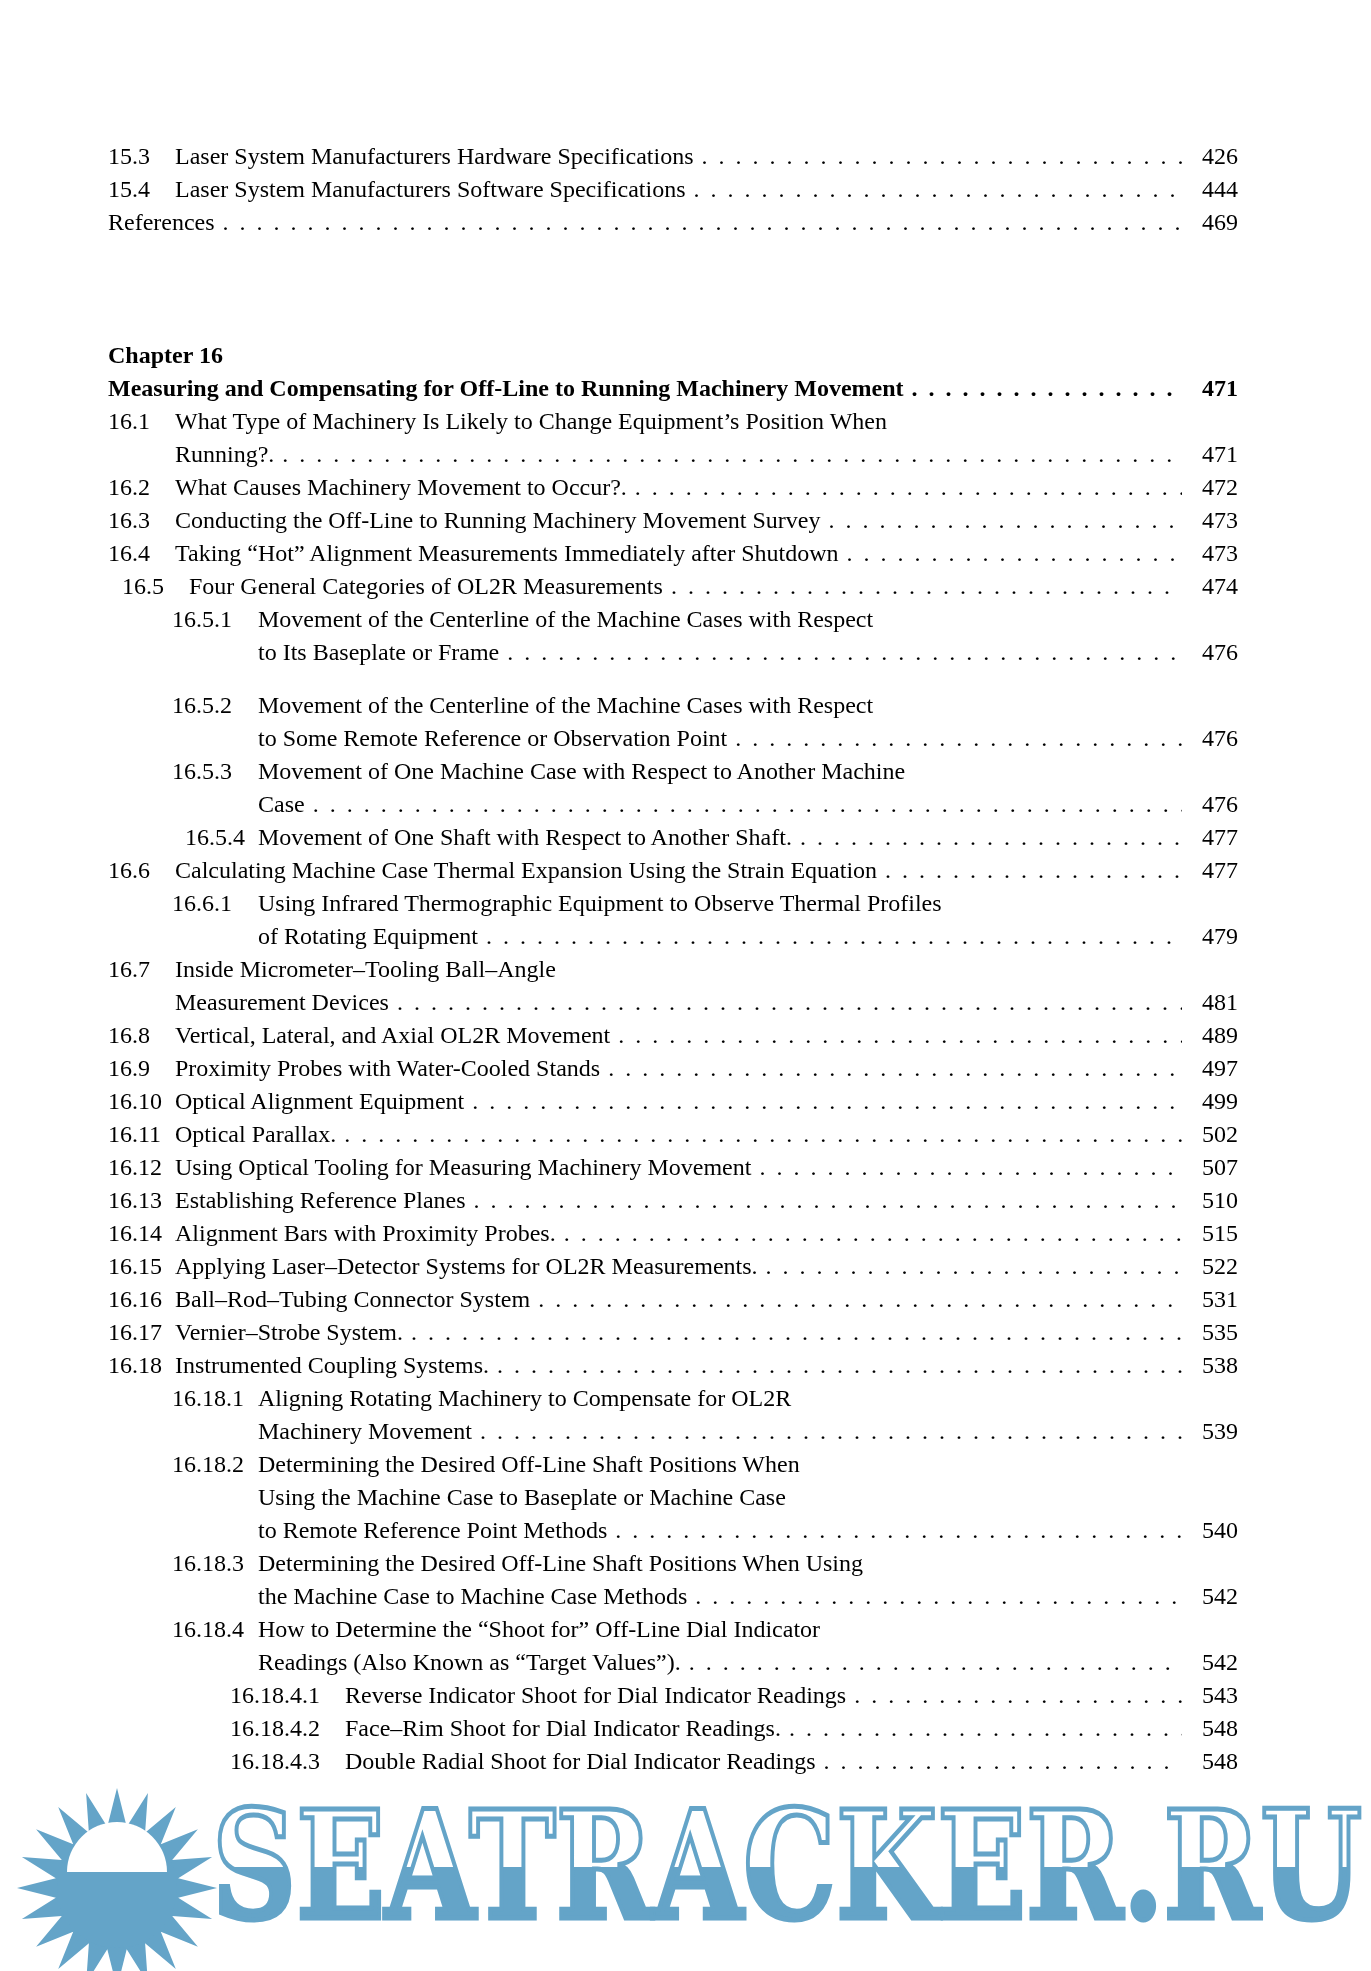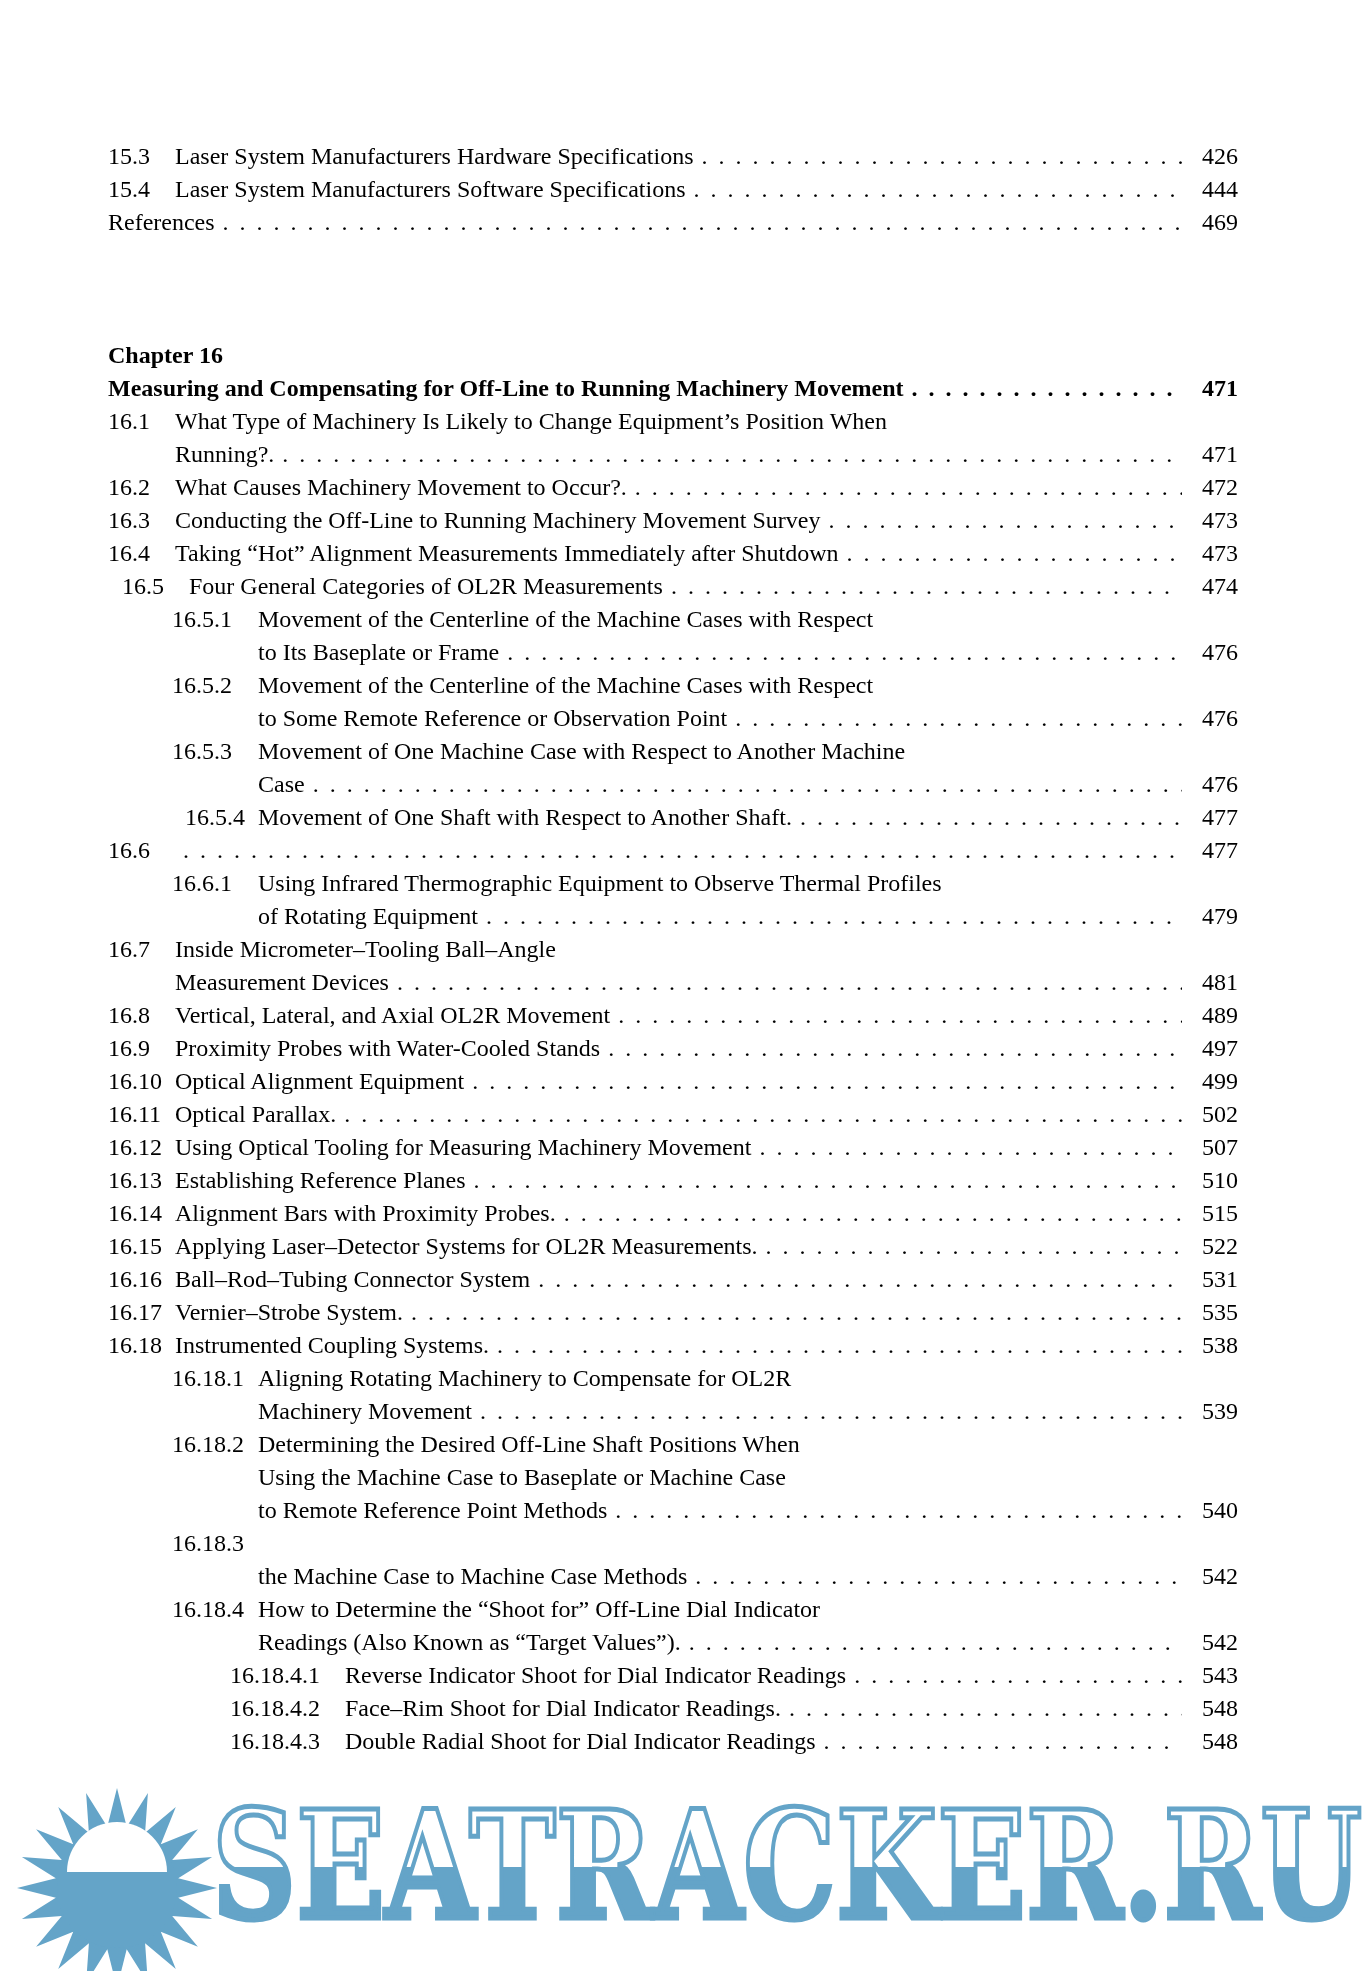--- a/index.html
+++ b/index.html
@@ -132,21 +132,21 @@
           <span class="num" style="width: 86px;">16.5.1</span>
           <span class="title">Movement of the Centerline of the Machine Cases with Respect</span>
         </div>
         <div class="toc-line" style="padding-left: 150px;">
           <span class="title">to Its Baseplate or Frame</span>
           <span class="dots">. . . . . . . . . . . . . . . . . . . . . . . . . . . . . . . . . . . . . . . . . . . . . . . . . . . . . . . . . . . . . . . . . . . . . . . . . . . . . . . . . . . . . . . . . . . . . . . . . . . . . . . . . . . . . . </span>
           <span class="page">476</span>
         </div>
       </div>
       <div class="toc-entry">
-        <div class="toc-line" style="padding-left: 64px;">
+        <div class="toc-line" style="padding-left: 64px; margin-top: 20px;">
           <span class="num" style="width: 86px;">16.5.2</span>
           <span class="title">Movement of the Centerline of the Machine Cases with Respect</span>
         </div>
         <div class="toc-line" style="padding-left: 150px;">
           <span class="title">to Some Remote Reference or Observation Point</span>
           <span class="dots">. . . . . . . . . . . . . . . . . . . . . . . . . . . . . . . . . . . . . . . . . . . . . . . . . . . . . . . . . . . . . . . . . . . . . . . . . . . . . . . . . . . . . . . . . . . . . . . . . . . . . . . . . . . . . . </span>
           <span class="page">476</span>
         </div>
       </div>
       <div class="toc-entry">
@@ -164,20 +164,21 @@
         <div class="toc-line" style="padding-left: 64px;">
           <span class="num" style="width: 86px; text-align: center;">16.5.4</span>
           <span class="title">Movement of One Shaft with Respect to Another Shaft.</span>
           <span class="dots">. . . . . . . . . . . . . . . . . . . . . . . . . . . . . . . . . . . . . . . . . . . . . . . . . . . . . . . . . . . . . . . . . . . . . . . . . . . . . . . . . . . . . . . . . . . . . . . . . . . . . . . . . . . . . . </span>
           <span class="page">477</span>
         </div>
       </div>
       <div class="toc-entry">
         <div class="toc-line" style="padding-left: 0px;">
           <span class="num" style="width: 67px;">16.6</span>
+          <span class="title">Calculating Machine Case Thermal Expansion Using the Strain Equation</span>
           <span class="dots">. . . . . . . . . . . . . . . . . . . . . . . . . . . . . . . . . . . . . . . . . . . . . . . . . . . . . . . . . . . . . . . . . . . . . . . . . . . . . . . . . . . . . . . . . . . . . . . . . . . . . . . . . . . . . . </span>
           <span class="page">477</span>
         </div>
       </div>
       <div class="toc-entry">
         <div class="toc-line" style="padding-left: 64px;">
           <span class="num" style="width: 86px;">16.6.1</span>
           <span class="title">Using Infrared Thermographic Equipment to Observe Thermal Profiles</span>
         </div>
         <div class="toc-line" style="padding-left: 150px;">
@@ -306,20 +307,21 @@
         </div>
         <div class="toc-line" style="padding-left: 150px;">
           <span class="title">to Remote Reference Point Methods</span>
           <span class="dots">. . . . . . . . . . . . . . . . . . . . . . . . . . . . . . . . . . . . . . . . . . . . . . . . . . . . . . . . . . . . . . . . . . . . . . . . . . . . . . . . . . . . . . . . . . . . . . . . . . . . . . . . . . . . . . </span>
           <span class="page">540</span>
         </div>
       </div>
       <div class="toc-entry">
         <div class="toc-line" style="padding-left: 64px;">
           <span class="num" style="width: 86px;">16.18.3</span>
+          <span class="title">Determining the Desired Off-Line Shaft Positions When Using</span>
         </div>
         <div class="toc-line" style="padding-left: 150px;">
           <span class="title">the Machine Case to Machine Case Methods</span>
           <span class="dots">. . . . . . . . . . . . . . . . . . . . . . . . . . . . . . . . . . . . . . . . . . . . . . . . . . . . . . . . . . . . . . . . . . . . . . . . . . . . . . . . . . . . . . . . . . . . . . . . . . . . . . . . . . . . . . </span>
           <span class="page">542</span>
         </div>
       </div>
       <div class="toc-entry">
         <div class="toc-line" style="padding-left: 64px;">
           <span class="num" style="width: 86px;">16.18.4</span>

